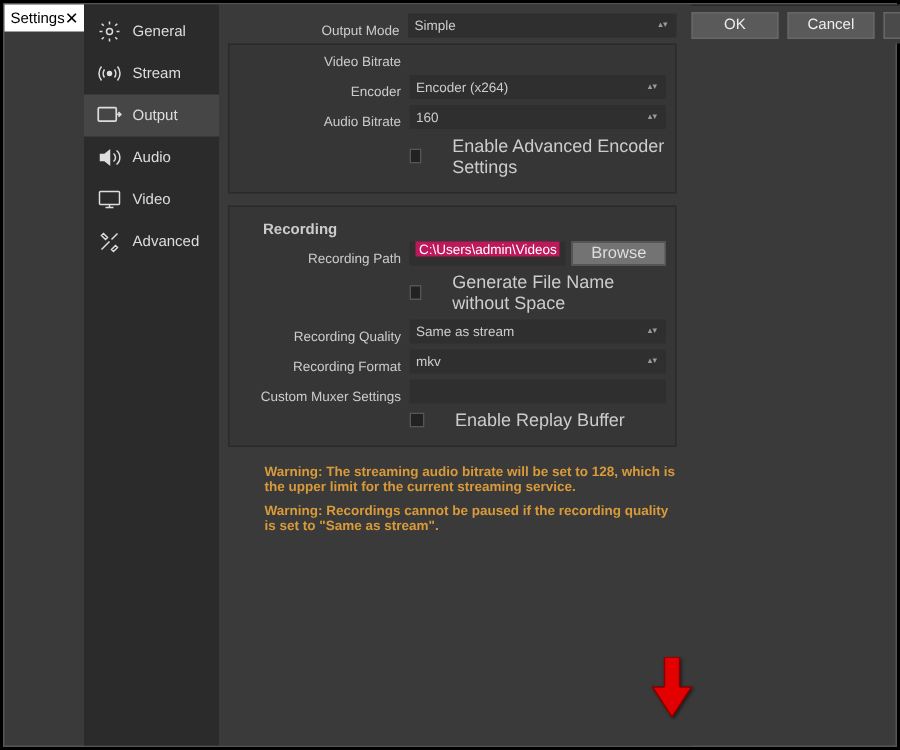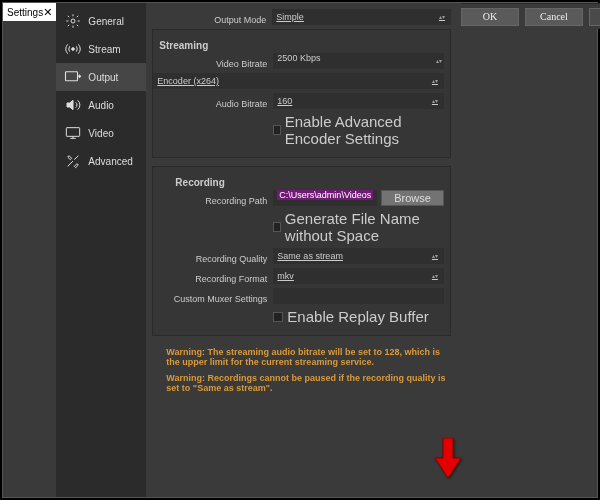--- a/index.html
+++ b/index.html
@@ -11,33 +11,33 @@
   .sidebar { width: 90px; background: #2b2b2b; display: flex; flex-direction: column; padding-top: 4px; }
   .sidebar-item { display: flex; align-items: center; gap: 6px; padding: 6px 8px; color: #ddd; font-size: 10px; cursor: pointer; }
   .sidebar-item.active { background: #464646; }
   .sidebar-item .sicon { width: 18px; height: 16px; display: flex; align-items: center; justify-content: center; }
   .sicon svg { stroke: #ddd; fill: none; stroke-width: 1.5; }
   .main { flex: 1; background: #3a3a3a; padding: 6px 10px 0 6px; display: flex; flex-direction: column; overflow: hidden; }
   .row { display: flex; align-items: flex-end; margin-bottom: 4px; }
   .lbl { width: 120px; text-align: right; color: #ccc; font-size: 9px; padding-right: 6px; }
   .ctrl { flex: 1; }
   .select, .input, .numinput { width: 100%; background: #2f2f2f; border: none; color: #ccc; font-size: 9px; height: 16px; padding: 0 4px; }
-  .select { display: flex; align-items: center; justify-content: space-between; text-decoration: underline; }
+  .select { display: flex; align-items: center; justify-content: space-between; }
   .select .arrows, .numinput-wrap .arrows { width: 10px; display: flex; flex-direction: column; align-items: center; line-height: 5px; font-size: 6px; color: #999; }
   .numinput-wrap { display: flex; background: #2f2f2f; height: 16px; align-items: center; }
   .numinput { flex: 1; background: transparent; }
   .section-title { color: #ccc; font-size: 10px; font-weight: 600; margin: 4px 0 2px 0; }
   .section { border: 1px solid #2a2a2a; background: #363636; padding: 6px 6px 6px 0; margin-bottom: 8px; }
-  .chk { display: flex; align-items: center; gap: 4px; color: #ccc; font-size: 15px; }
+  .chk { display: flex; align-items: center; gap: 20px; color: #ccc; font-size: 12px; }
   .chk .box { width: 10px; height: 10px; background: #222; border: 1px solid #555; }
-  .path-sel { background: #701a75; color: #fff; padding: 0 2px; font-size: 9px; }
+  .path-sel { background: #be185d; color: #fff; padding: 0 2px; font-size: 9px; }
   .browse { background: #737373; color: #ddd; font-size: 11px; height: 16px; border: 1px solid #555; padding: 0 12px; margin-left: 4px; cursor: pointer; }
-  .warn { color: #d99a3a; font-size: 9px; font-weight: 600; margin: 3px 0 3px 14px; }
+  .warn { color: #d99a3a; font-size: 9px; font-weight: 600; margin: 3px 0 3px 24px; }
   .footer { height: 26px; background: #3a3a3a; display: flex; justify-content: flex-end; align-items: center; gap: 6px; padding-right: 10px; border-top: 1px solid #2a2a2a; }
-  .btn { background: #5a5a5a; color: #eee; font-size: 10px; border: 1px solid #666; height: 18px; width: 58px; cursor: pointer; font-family: Liberation Serif, serif; }
+  .btn { background: #5a5a5a; color: #eee; font-size: 10px; border: 1px solid #666; height: 18px; width: 58px; cursor: pointer; }
   .btn.disabled { color: #888; background: #4a4a4a; }
   .arrow-overlay { position: absolute; left: 433px; top: 438px; pointer-events: none; }
   .arrow-overlay svg { filter: drop-shadow(1px 1px 1px rgba(0,0,0,0.5)); }
 </style>
 </head>
 <body>
 
 <div class="window">
   <div class="titlebar">
     <span>Settings</span>
@@ -105,31 +105,25 @@
         <div class="lbl">Output Mode</div>
         <div class="ctrl">
             <div class="select">
               <span>Simple</span>
               <span class="arrows">▴▾</span>
             </div>
           </div>
       </div>
 
       <div class="section">
-        <div class="section-title" style="margin-left:6px">Streaming</div>
         <div class="row">
           <div class="lbl">Video Bitrate</div>
-          <div class="ctrl">
-              <div class="numinput-wrap">
-                <span class="numinput">2500 Kbps</span>
-                <span class="arrows">▴▾</span>
-              </div>
-            </div>
-        </div>
-        <div class="row">
+        </div>
+        <div class="row">
+          <div class="lbl">Encoder</div>
           <div class="ctrl">
               <div class="select">
                 <span>Encoder (x264)</span>
                 <span class="arrows">▴▾</span>
               </div>
             </div>
         </div>
         <div class="row">
           <div class="lbl">Audio Bitrate</div>
           <div class="ctrl">

